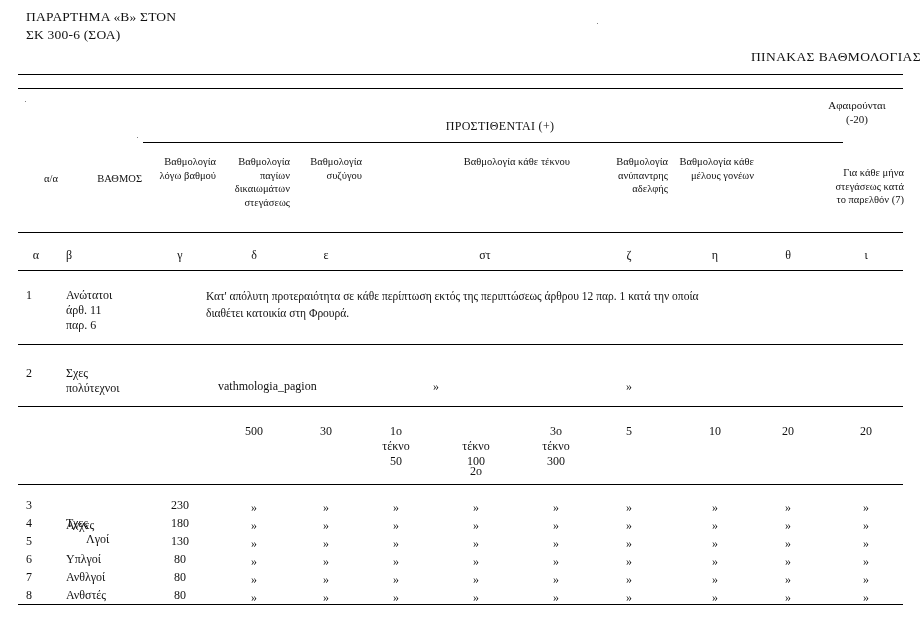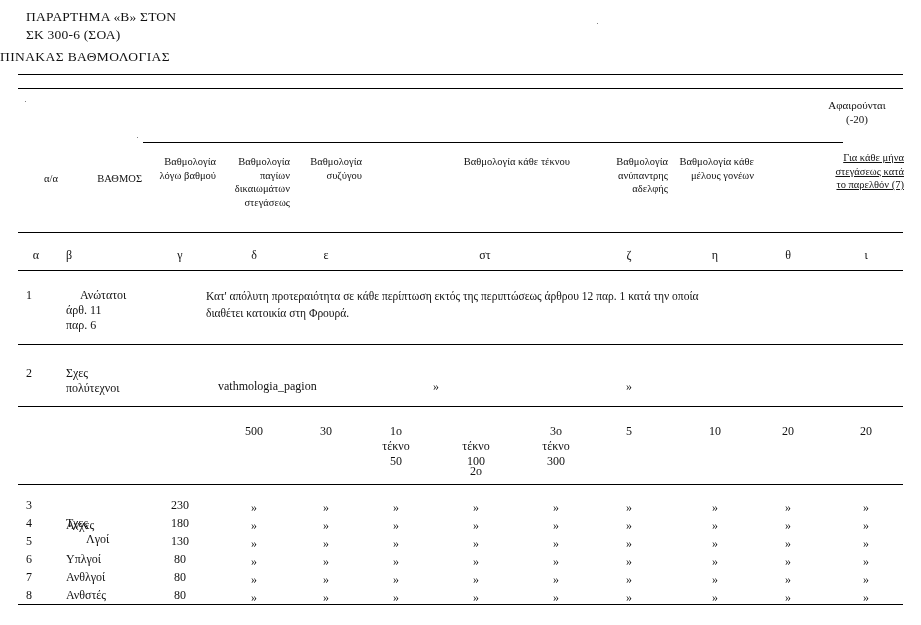--- a/index.html
+++ b/index.html
@@ -31,21 +31,21 @@
     letter-spacing: 0.2px;
   }
   .doc-header div { white-space: nowrap; }
 
   
   .table-title {
     position: absolute;
     left: 0;
     right: 0;
     top: 49px;
-    text-align: left;
+    text-align: right;
     font-size: 13.5px;
     letter-spacing: 0.4px;
   }
 
   
   .rule {
     position: absolute;
     background: #000000;
     height: 1px;
   }
@@ -122,50 +122,51 @@
   <div class="rule" style="left:18px; top:88px; width:885px;"></div>
   <div class="rule" style="left:18px; top:232px; width:885px;"></div>
   <div class="rule" style="left:18px; top:270px; width:885px;"></div>
   <div class="rule" style="left:18px; top:344px; width:885px;"></div>
   <div class="rule" style="left:18px; top:406px; width:885px;"></div>
   <div class="rule" style="left:18px; top:484px; width:885px;"></div>
   <div class="rule" style="left:18px; top:604px; width:885px;"></div>
 
   <div class="rule" style="left:143px; top:142px; width:700px; height:1px;"></div>
 
+  <div class="plus-label" style="left:380px; top:119px; width:240px;">ΠΡΟΣΤΙΘΕΝΤΑΙ (+)</div>
   <div class="minus-label" style="left:810px; top:98px; width:94px;">Αφαιρούνται</div>
   <div class="minus-label" style="left:810px; top:112px; width:94px;">(-20)</div>
 
   <div class="dot" style="left:24px; top:96px;">·</div>
   <div class="dot" style="left:136px; top:132px;">·</div>
   <div class="dot" style="left:596px; top:18px;">·</div>
 
   <div class="cell hdr" style="left:14px; top:172px; width:44px;">α/α</div>
   <div class="cell hdr" style="left:66px; top:172px; width:76px;font-family:Liberation Serif, serif;">ΒΑΘΜΟΣ</div>
   <div class="cell hdr" style="left:144px; top:155px; width:72px;">Βαθμολογία λόγω βαθμού</div>
   <div class="cell hdr" style="left:218px; top:155px; width:72px;">Βαθμολογία παγίων δικαιωμάτων στεγάσεως</div>
   <div class="cell hdr" style="left:290px; top:155px; width:72px;">Βαθμολογία συζύγου</div>
   <div class="cell hdr" style="left:590px; top:155px; width:78px;">Βαθμολογία ανύπαντρης αδελφής</div>
   <div class="cell hdr" style="left:400px; top:155px; width:170px;">Βαθμολογία κάθε τέκνου</div>
   <div class="cell hdr" style="left:676px; top:155px; width:78px;">Βαθμολογία κάθε μέλους γονέων</div>
-  <div class="cell hdr" style="left:828px; top:151px; width:76px;text-decoration:underline;">Για κάθε μήνα στεγάσεως κατά το παρελθόν (7)</div>
+  <div class="cell hdr" style="left:828px; top:166px; width:76px;">Για κάθε μήνα στεγάσεως κατά το παρελθόν (7)</div>
 
   <div class="cell greek-letter" style="left:14px; top:248px; width:44px;">α</div>
   <div class="cell greek-letter" style="left:66px; top:248px; width:30px; text-align:left;">β</div>
   <div class="cell greek-letter" style="left:144px; top:248px; width:72px;">γ</div>
   <div class="cell greek-letter" style="left:218px; top:248px; width:72px;">δ</div>
   <div class="cell greek-letter" style="left:290px; top:248px; width:72px;">ε</div>
   <div class="cell greek-letter" style="left:400px; top:248px; width:170px;">στ</div>
   <div class="cell greek-letter" style="left:590px; top:248px; width:78px;">ζ</div>
   <div class="cell greek-letter" style="left:676px; top:248px; width:78px;">η</div>
   <div class="cell greek-letter" style="left:750px; top:248px; width:76px;">θ</div>
   <div class="cell greek-letter" style="left:828px; top:248px; width:76px;">ι</div>
 
   <div class="cell idx" style="left:26px; top:288px; width:30px;">1</div>
-  <div class="cell rowlabel" style="left:80px; top:288px; width:80px;">Ανώτατοι</div>
+  <div class="cell rowlabel" style="left:66px; top:288px; width:80px;">Ανώτατοι</div>
   <div class="cell rowlabel" style="left:66px; top:303px; width:80px;">άρθ. 11</div>
   <div class="cell rowlabel" style="left:66px; top:318px; width:80px;">παρ. 6</div>
   <div class="para-text" style="left:206px; top:288px; width:680px;">Κατ' απόλυτη προτεραιότητα σε κάθε περίπτωση εκτός της περιπτώσεως άρθρου 12 παρ. 1 κατά την οποία</div>
   <div class="para-text" style="left:206px; top:305px; width:680px;">διαθέτει κατοικία στη Φρουρά.</div>
 
   <div class="cell idx" style="left:26px; top:366px; width:30px;">2</div>
   <div class="cell rowlabel" style="left:66px; top:366px; width:90px;">Σχες</div>
   <div class="cell rowlabel" style="left:66px; top:381px; width:90px;">πολύτεχνοι</div>
   <div class="cell dittomark" style="left:218px; top:379px; width:72px;">vathmologia_pagion</div>
   <div class="cell dittomark" style="left:400px; top:379px; width:72px;">»</div>

